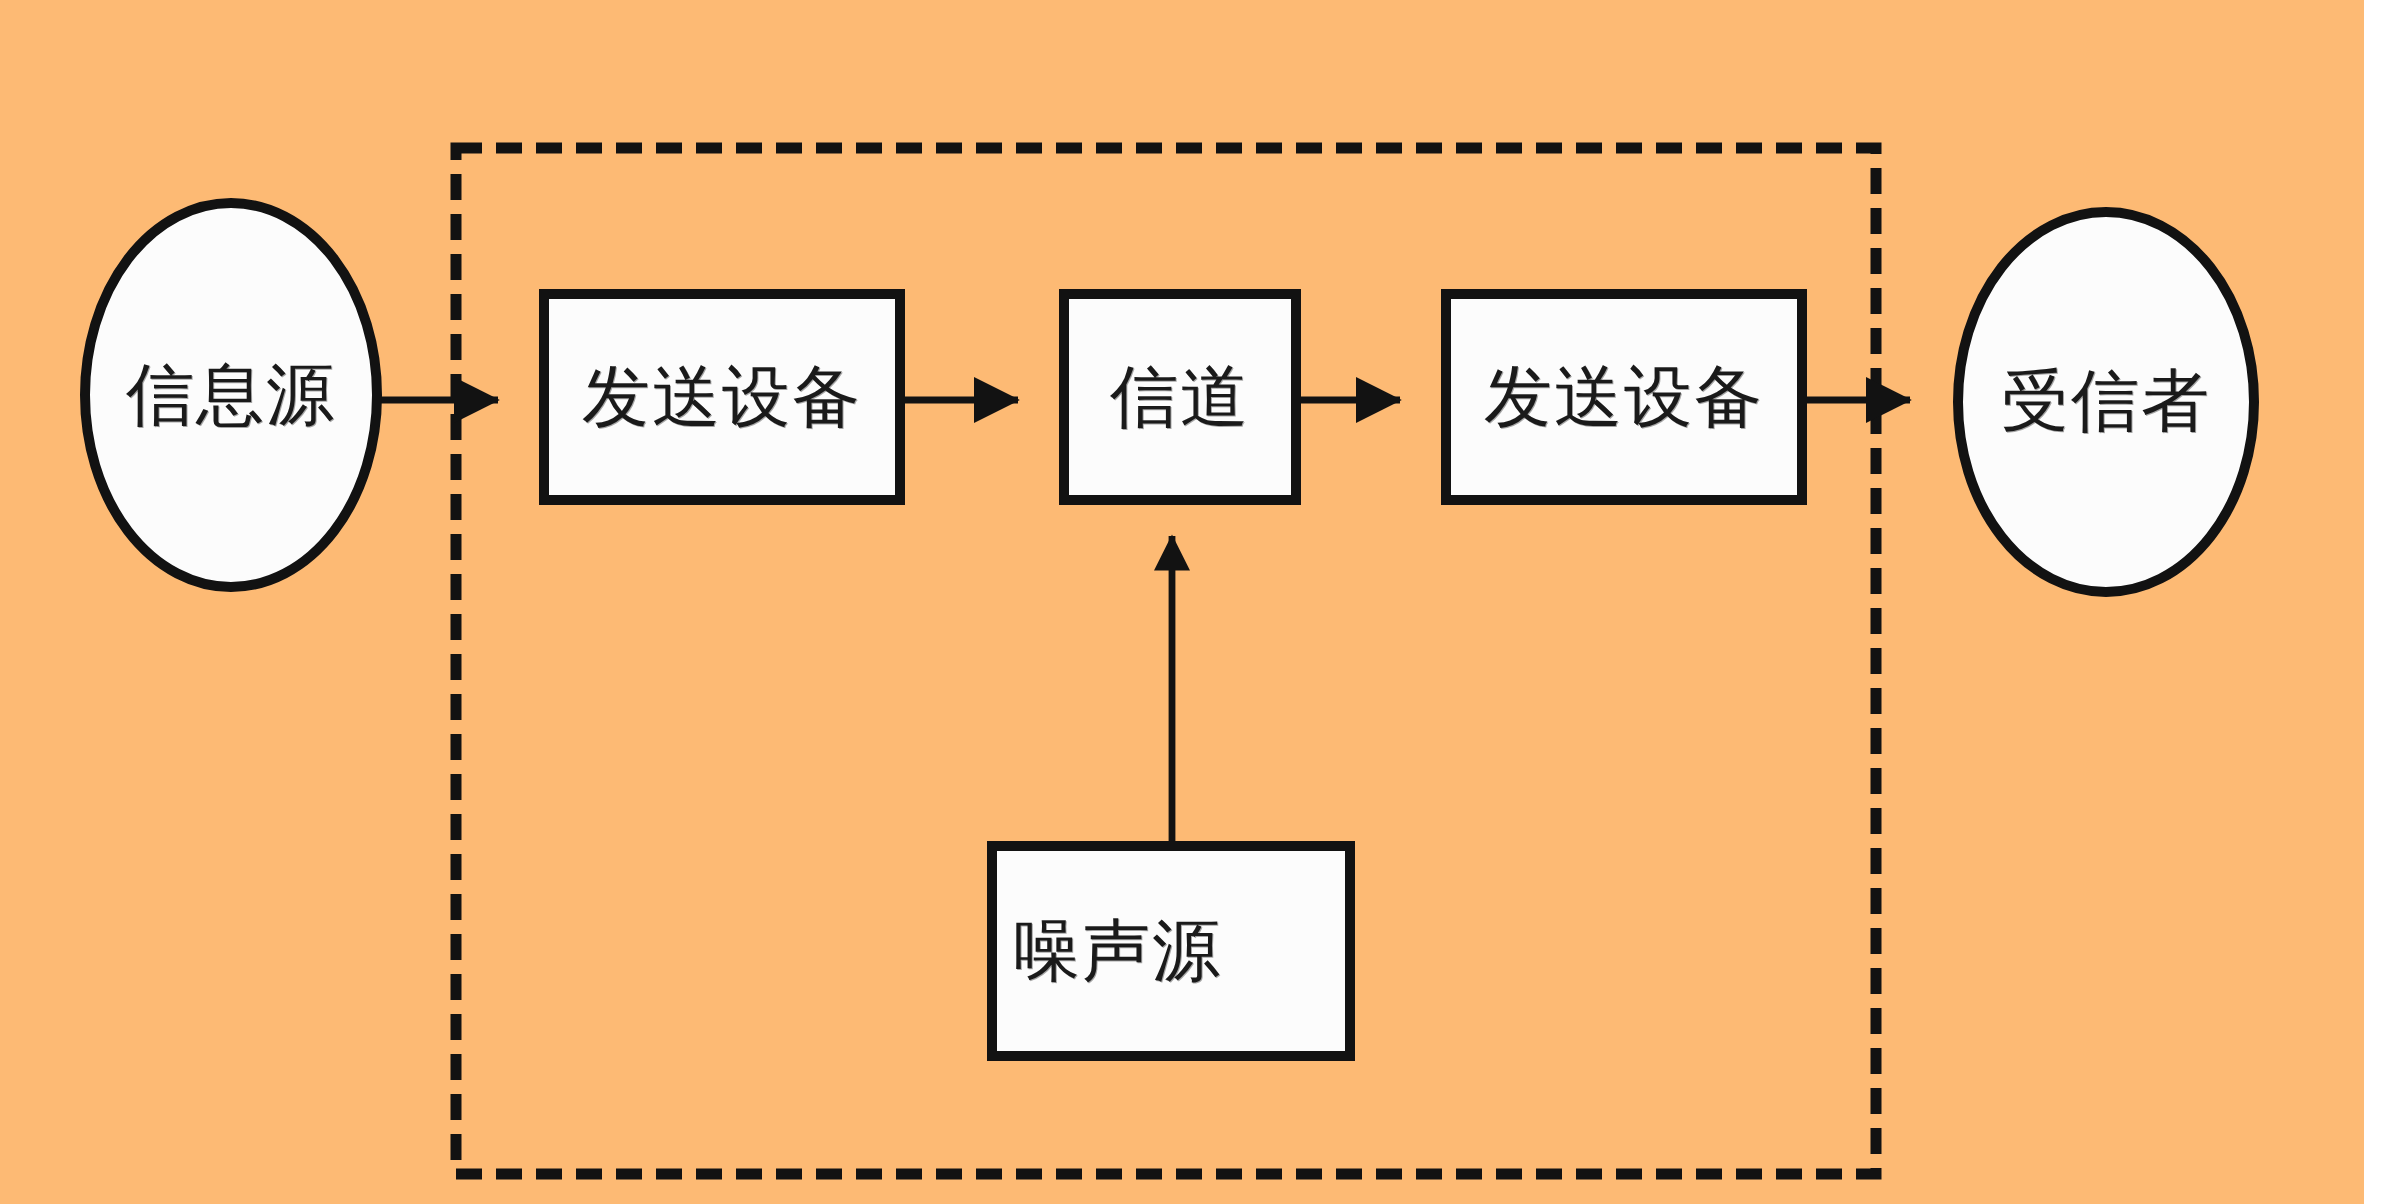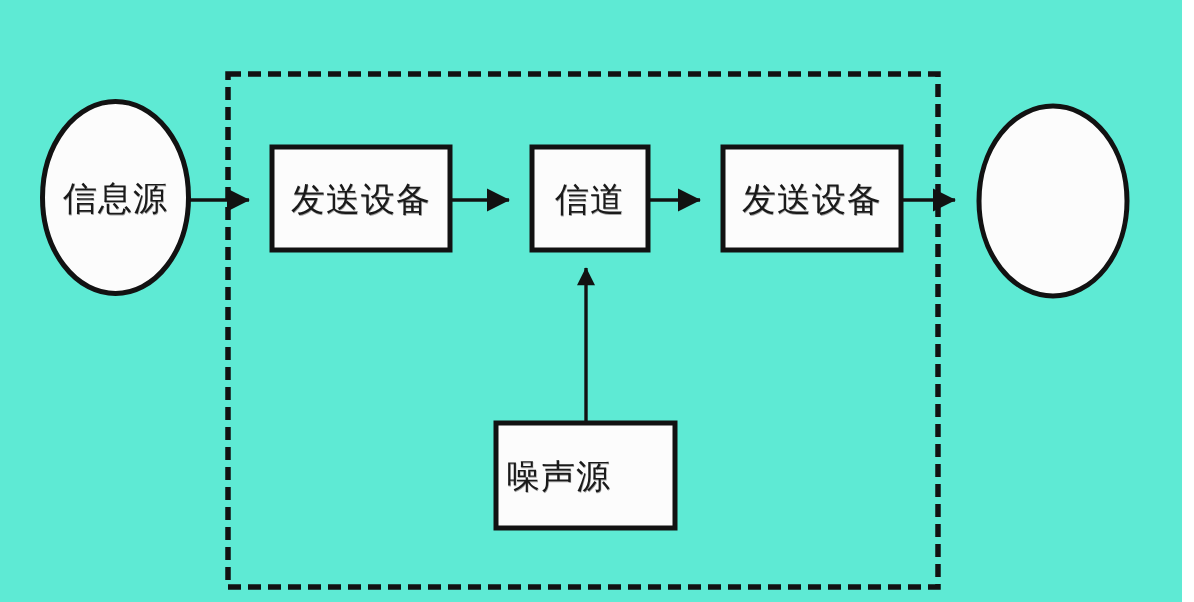--- a/index.html
+++ b/index.html
@@ -5,21 +5,21 @@
 <style>
   html, body {
     margin: 0;
     padding: 0;
     background: #ffffff;
   }
   #canvas {
     position: relative;
     width: 1182px;
     height: 602px;
-    background: #5eead4;
+    background: #fdba74;
     overflow: hidden;
     font-family: "DejaVu Sans", "Liberation Sans", sans-serif;
   }
   #diagram-svg {
     position: absolute;
     left: 0;
     top: 0;
     width: 1194px;
     height: 602px;
   }
@@ -86,16 +86,17 @@
   </svg>
 
   <div class="node-label lbl-src">信息源</div>
 
   <div class="node-label lbl-tx">发送设备</div>
 
   <div class="node-label lbl-channel">信道</div>
 
   <div class="node-label lbl-rx">发送设备</div>
 
+  <div class="node-label lbl-dst">受信者</div>
 
   <div class="node-label lbl-noise">噪声源</div>
 
 </div>
 
 </body></html>

